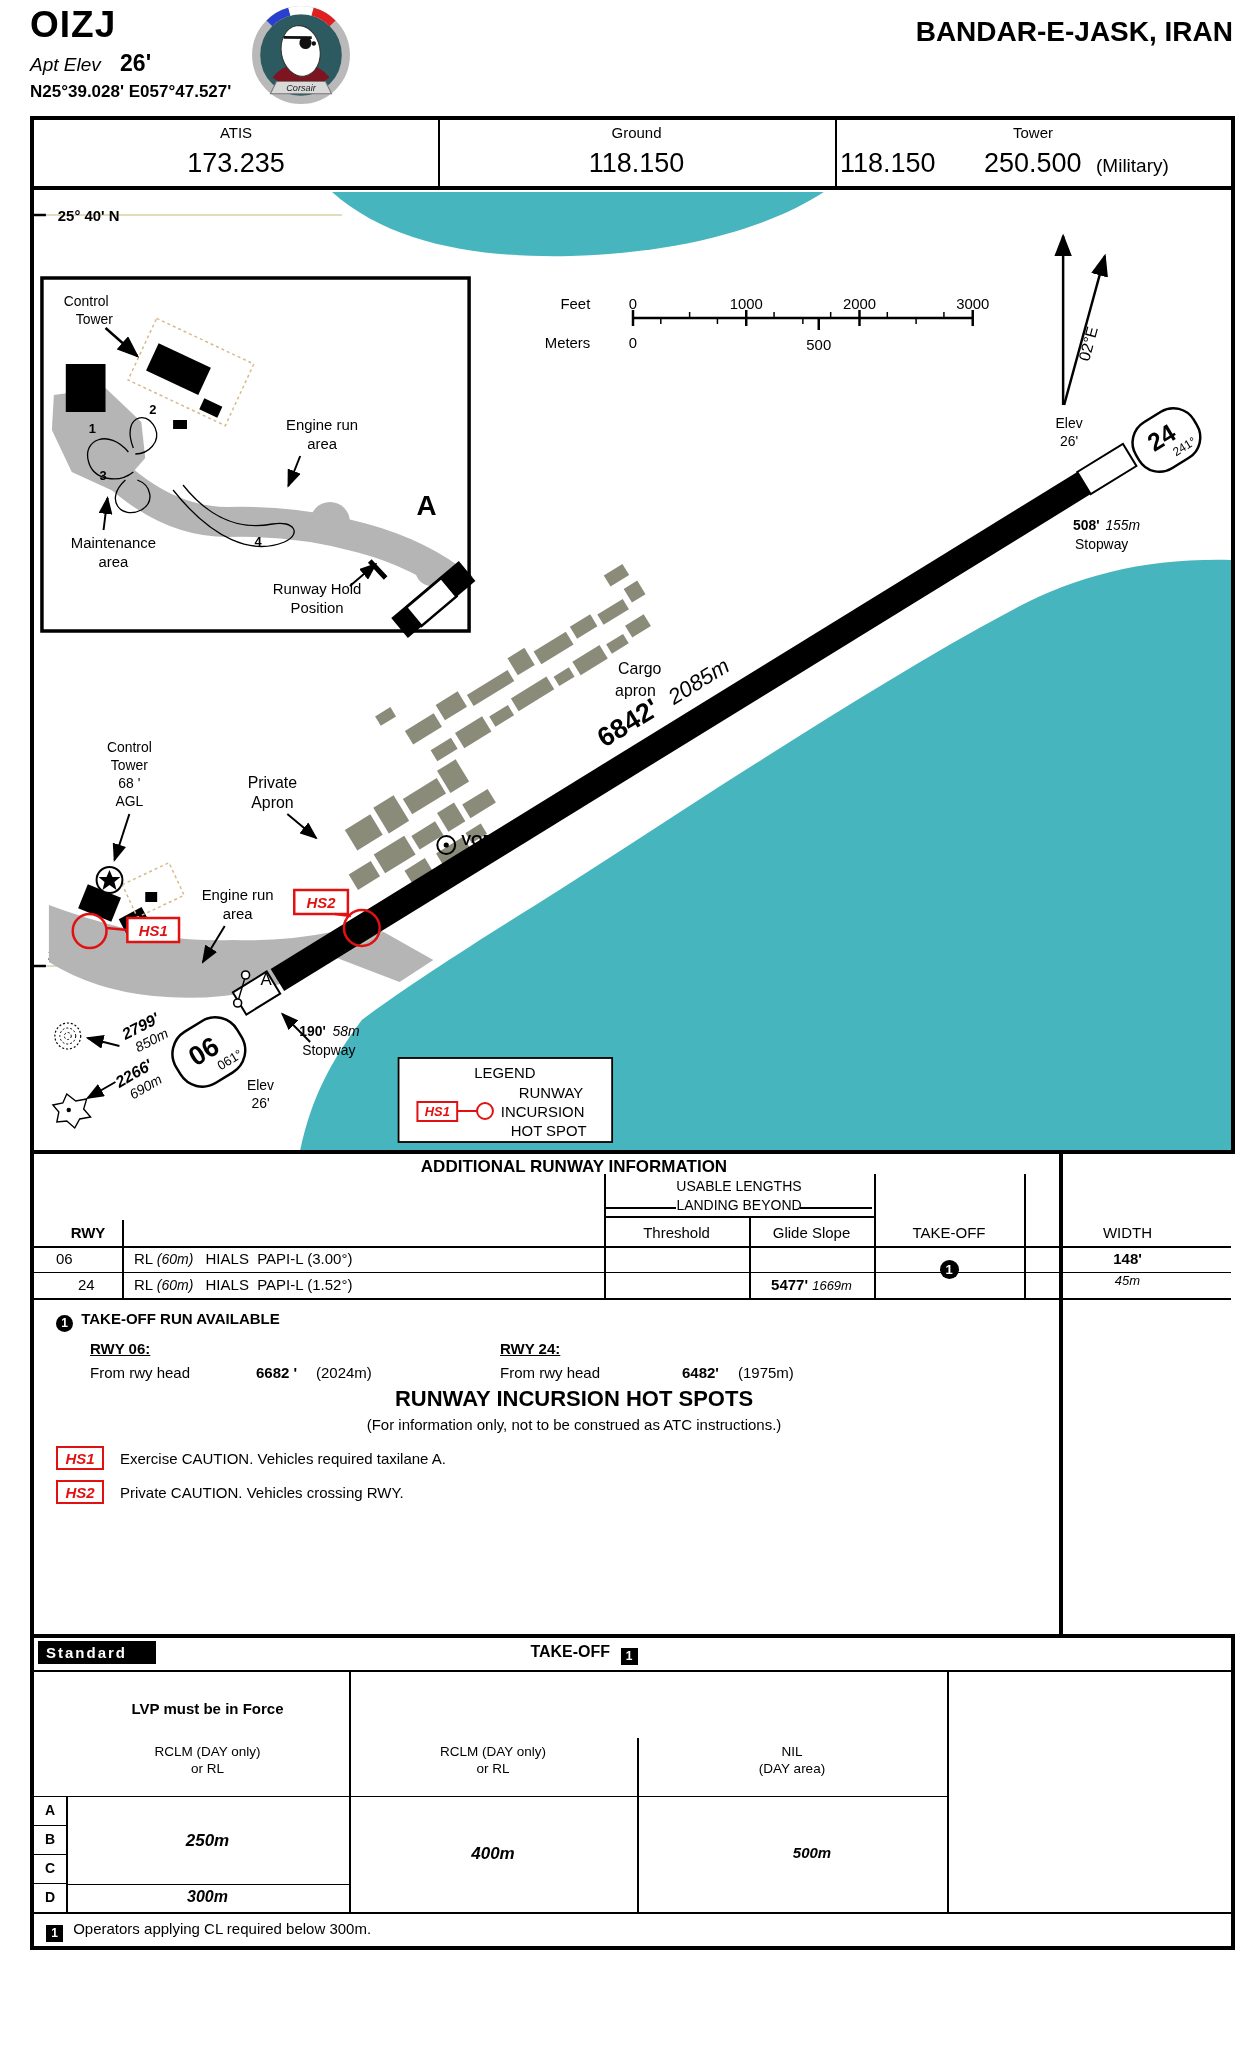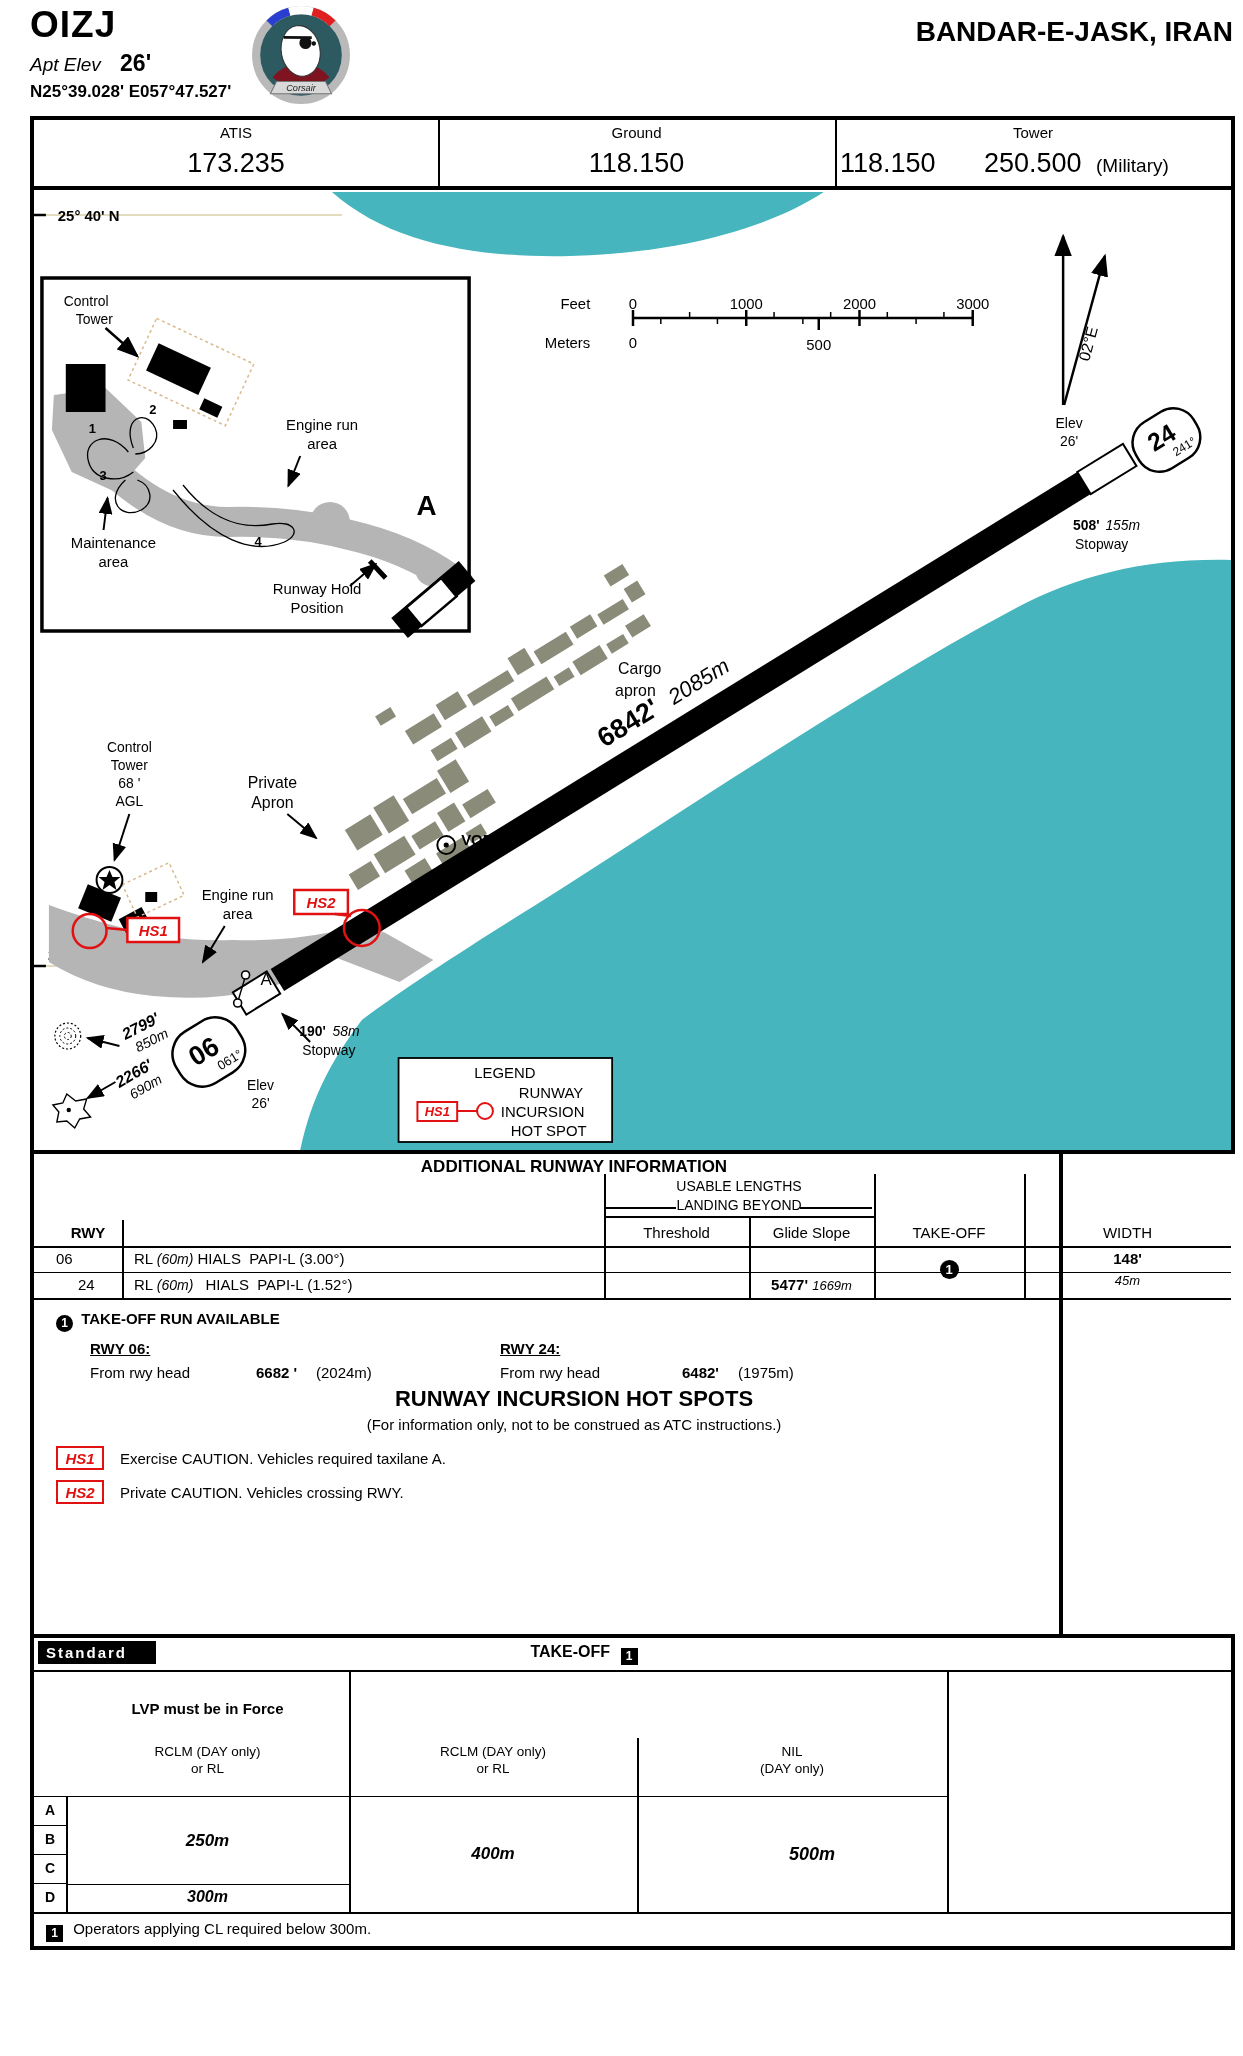--- a/index.html
+++ b/index.html
@@ -362,21 +362,21 @@
     <div class="vl" style="left:88px;top:66px;height:78px;"></div>
     <div class="hl" style="left:570px;top:62px;width:270px;"></div>
     <div class="hl" style="left:0;top:92px;width:1197px;"></div>
     <div class="hl" style="left:0;top:118px;width:1197px;height:1px;"></div>
     <div class="hl" style="left:0;top:144px;width:1197px;"></div>
 
     <div class="abs" style="left:22px;top:96px;font-size:15px;">06</div>
     <div class="abs" style="left:100px;top:96px;font-size:15px;">
       <span>RL</span>
       <span class="i" style="font-size:14px;">(60m)</span>
-      <span style="margin-left:0;white-space:pre;">HIALS  PAPI-L (3.00°)</span>
+      <span style="margin-left:8px;white-space:pre;">HIALS  PAPI-L (3.00°)</span>
     </div>
     <div class="abs" style="left:44px;top:122px;font-size:15px;">24</div>
     <div class="abs" style="left:100px;top:122px;font-size:15px;">
       <span>RL</span>
       <span class="i" style="font-size:14px;">(60m)</span>
       <span style="margin-left:8px;white-space:pre;">HIALS  PAPI-L (1.52°)</span>
     </div>
     <div class="abs ctr" style="left:715px;width:125px;top:122px;font-size:15px;">
       <span class="b">5477'</span>
       <span class="i" style="font-size:13px;">1669m</span>
@@ -427,31 +427,31 @@
     <div class="hl" style="left:0;top:245px;width:32px;height:1px;"></div>
     <div class="hl" style="left:32px;top:246px;width:283px;height:1px;"></div>
     <div class="hl" style="left:0;top:274px;width:1197px;"></div>
 
     <div class="abs b ctr" style="left:32px;width:283px;top:62px;font-size:15px;">LVP must be in Force</div>
     <div class="abs ctr" style="left:32px;width:283px;top:106px;font-size:13.5px;">RCLM (DAY only)</div>
     <div class="abs ctr" style="left:32px;width:283px;top:123px;font-size:13.5px;">or RL</div>
     <div class="abs ctr" style="left:315px;width:288px;top:106px;font-size:13.5px;">RCLM (DAY only)</div>
     <div class="abs ctr" style="left:315px;width:288px;top:123px;font-size:13.5px;">or RL</div>
     <div class="abs ctr" style="left:603px;width:310px;top:106px;font-size:13.5px;">NIL</div>
-    <div class="abs ctr" style="left:603px;width:310px;top:123px;font-size:13.5px;">(DAY only)</div>
+    <div class="abs ctr" style="left:603px;width:310px;top:123px;font-size:13.5px;">(DAY area)</div>
 
     <div class="abs b ctr" style="left:0;width:32px;top:164px;font-size:14px;">A</div>
     <div class="abs b ctr" style="left:0;width:32px;top:193px;font-size:14px;">B</div>
     <div class="abs b ctr" style="left:0;width:32px;top:222px;font-size:14px;">C</div>
     <div class="abs b ctr" style="left:0;width:32px;top:251px;font-size:14px;">D</div>
 
     <div class="abs b i ctr" style="left:32px;width:283px;top:193px;font-size:17px;">250m</div>
     <div class="abs b i ctr" style="left:32px;width:283px;top:250px;font-size:16px;">300m</div>
     <div class="abs b i ctr" style="left:315px;width:288px;top:206px;font-size:17px;">400m</div>
-    <div class="abs b i ctr" style="left:603px;width:350px;top:206px;font-size:18px;">500m</div>
+    <div class="abs b i ctr" style="left:603px;width:350px;top:206px;font-size:15px;">500m</div>
 
     <div class="abs" style="left:12px;top:282px;font-size:15px;">
       <span class="ic-square">1</span>
       <span style="margin-left:6px;">Operators applying CL required below 300m.</span>
     </div>
   </div>
 
 </div>
 
 </body></html>

